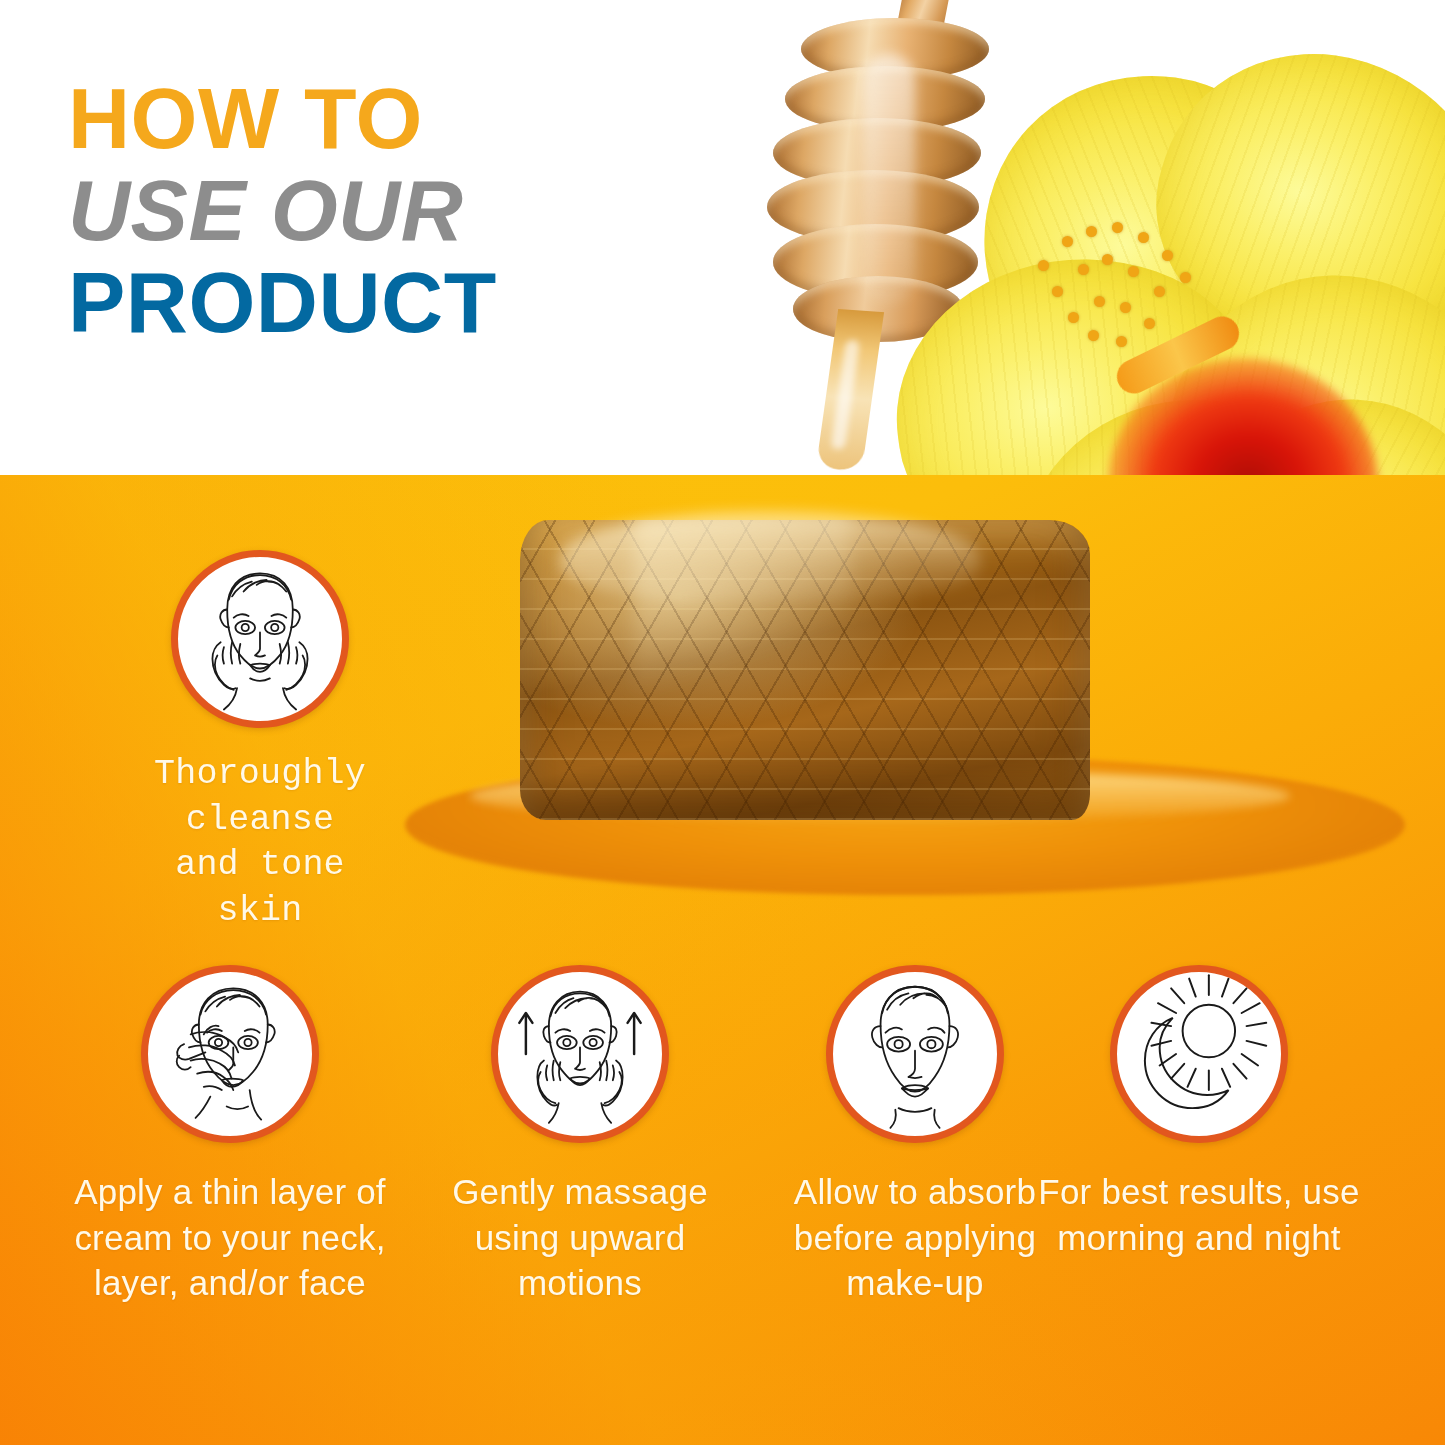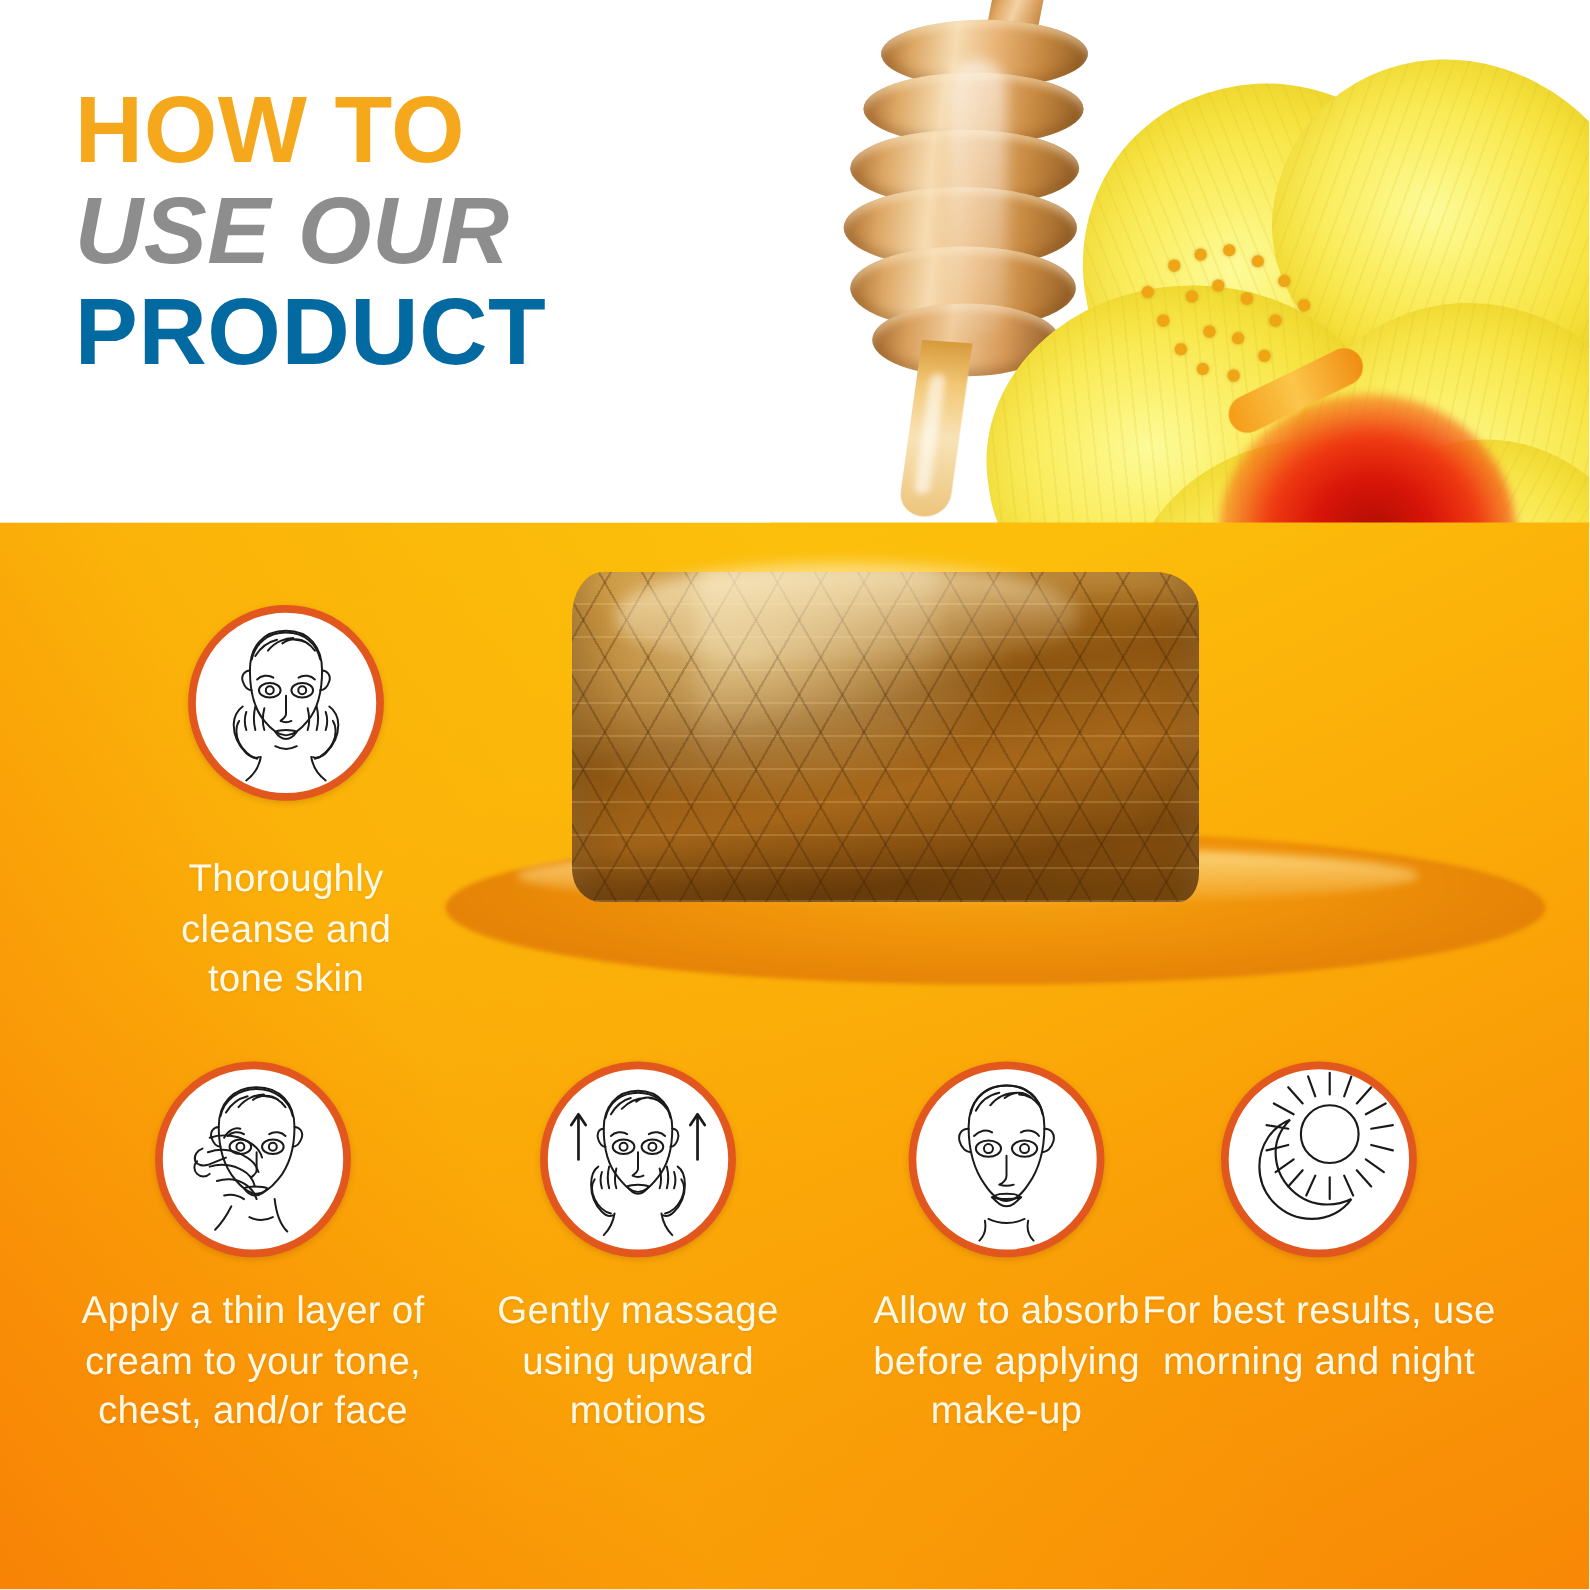--- a/index.html
+++ b/index.html
@@ -256,21 +256,21 @@
     color:#fff9e8;
     font-size:35px;
     line-height:1.30;
     font-weight:400;
     letter-spacing:.2px;
     text-shadow:0 1px 2px rgba(160,80,5,.18);
   }
 
   
   .step-1{ left:145px; top:550px; width:230px; }
-  .step-1 .caption{ margin-top:48px; }
+  .step-1 .caption{ margin-top:24px;font-family:Liberation Mono, monospace; }
 
   .row2{ position:absolute; top:965px; z-index:7; }
   .step-2{ left:60px;   width:340px; }
   .step-3{ left:420px;  width:320px; }
   .step-4{ left:760px;  width:310px; }
   .step-5{ left:1034px; width:330px; }
 </style>
 </head>
 <body>
 
@@ -396,21 +396,21 @@
         <path d="M22 44c-3 1-5 4-4 7 1 2 4 3 7 2l10-4"></path>
         <path d="M26 38c6-2 14-2 21 2 4 2 7 5 8 9"></path>
         <path d="M25 46c6-2 14-2 20 2 4 2 7 5 8 9"></path>
         <path d="M26 54c6-2 13-1 18 2 4 2 6 5 7 9"></path>
         <path d="M30 62c6-2 12-1 16 2 3 2 5 5 6 8"></path>
         <path d="M34 70c4-1 8 0 11 2"></path>
         <path d="M19 51c-2 2-2 5 0 7 2 2 5 2 7 0"></path>
         <path d="M34 38c2-4 6-6 9-5M38 76c-3 6-6 10-9 13"></path>
       </svg>
     </div>
-    <div class="caption">Apply a thin layer of cream to your tone, chest, and/or face</div>
+    <div class="caption">Apply a thin layer of cream to your neck, layer, and/or face</div>
   </div>
 
   <div class="row2 step step-3">
     <div class="circle">
       <svg viewBox="0 0 100 100" fill="none" stroke="#1a1a1a" stroke-width="1.1" stroke-linecap="round" stroke-linejoin="round">
         <path d="M50 12c-12 0-19 9-19 21 0 12 3 21 8 27 4 5 7 8 11 8s7-3 11-8c5-6 8-15 8-27C69 21 62 12 50 12z"></path>
         <path d="M32 27c2-9 9-14 18-14s16 5 18 14"></path>
         <path d="M35 25c3-5 7-8 11-9M41 22c4-4 9-6 13-6M49 18c4-3 9-3 13 0M56 16c4 0 7 2 10 6"></path>
         <path d="M31 33c-3 0-4 3-3 6 1 3 2 4 4 4M69 33c3 0 4 3 3 6-1 3-2 4-4 4"></path>
         <ellipse cx="42" cy="43" rx="6" ry="4"></ellipse>

